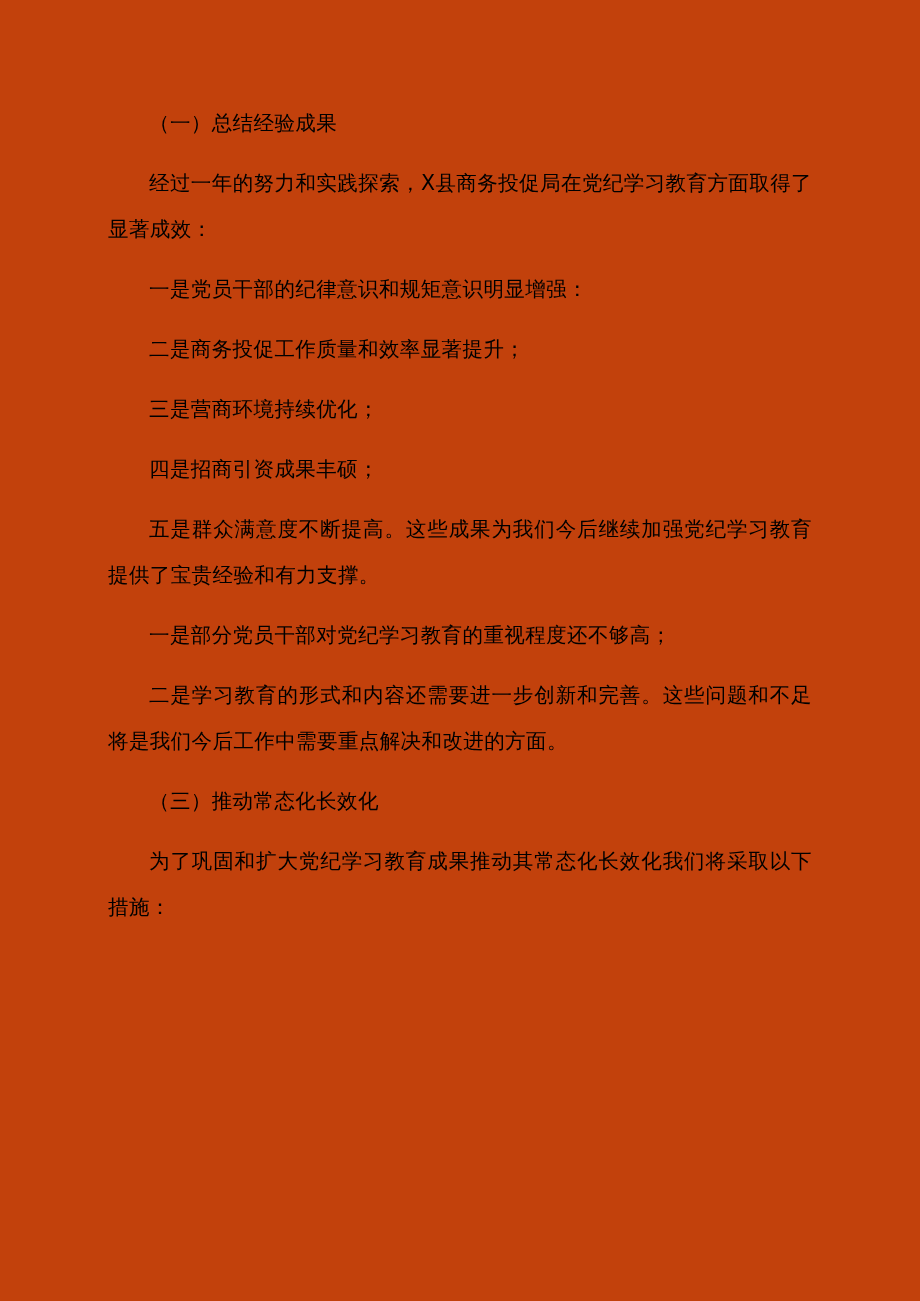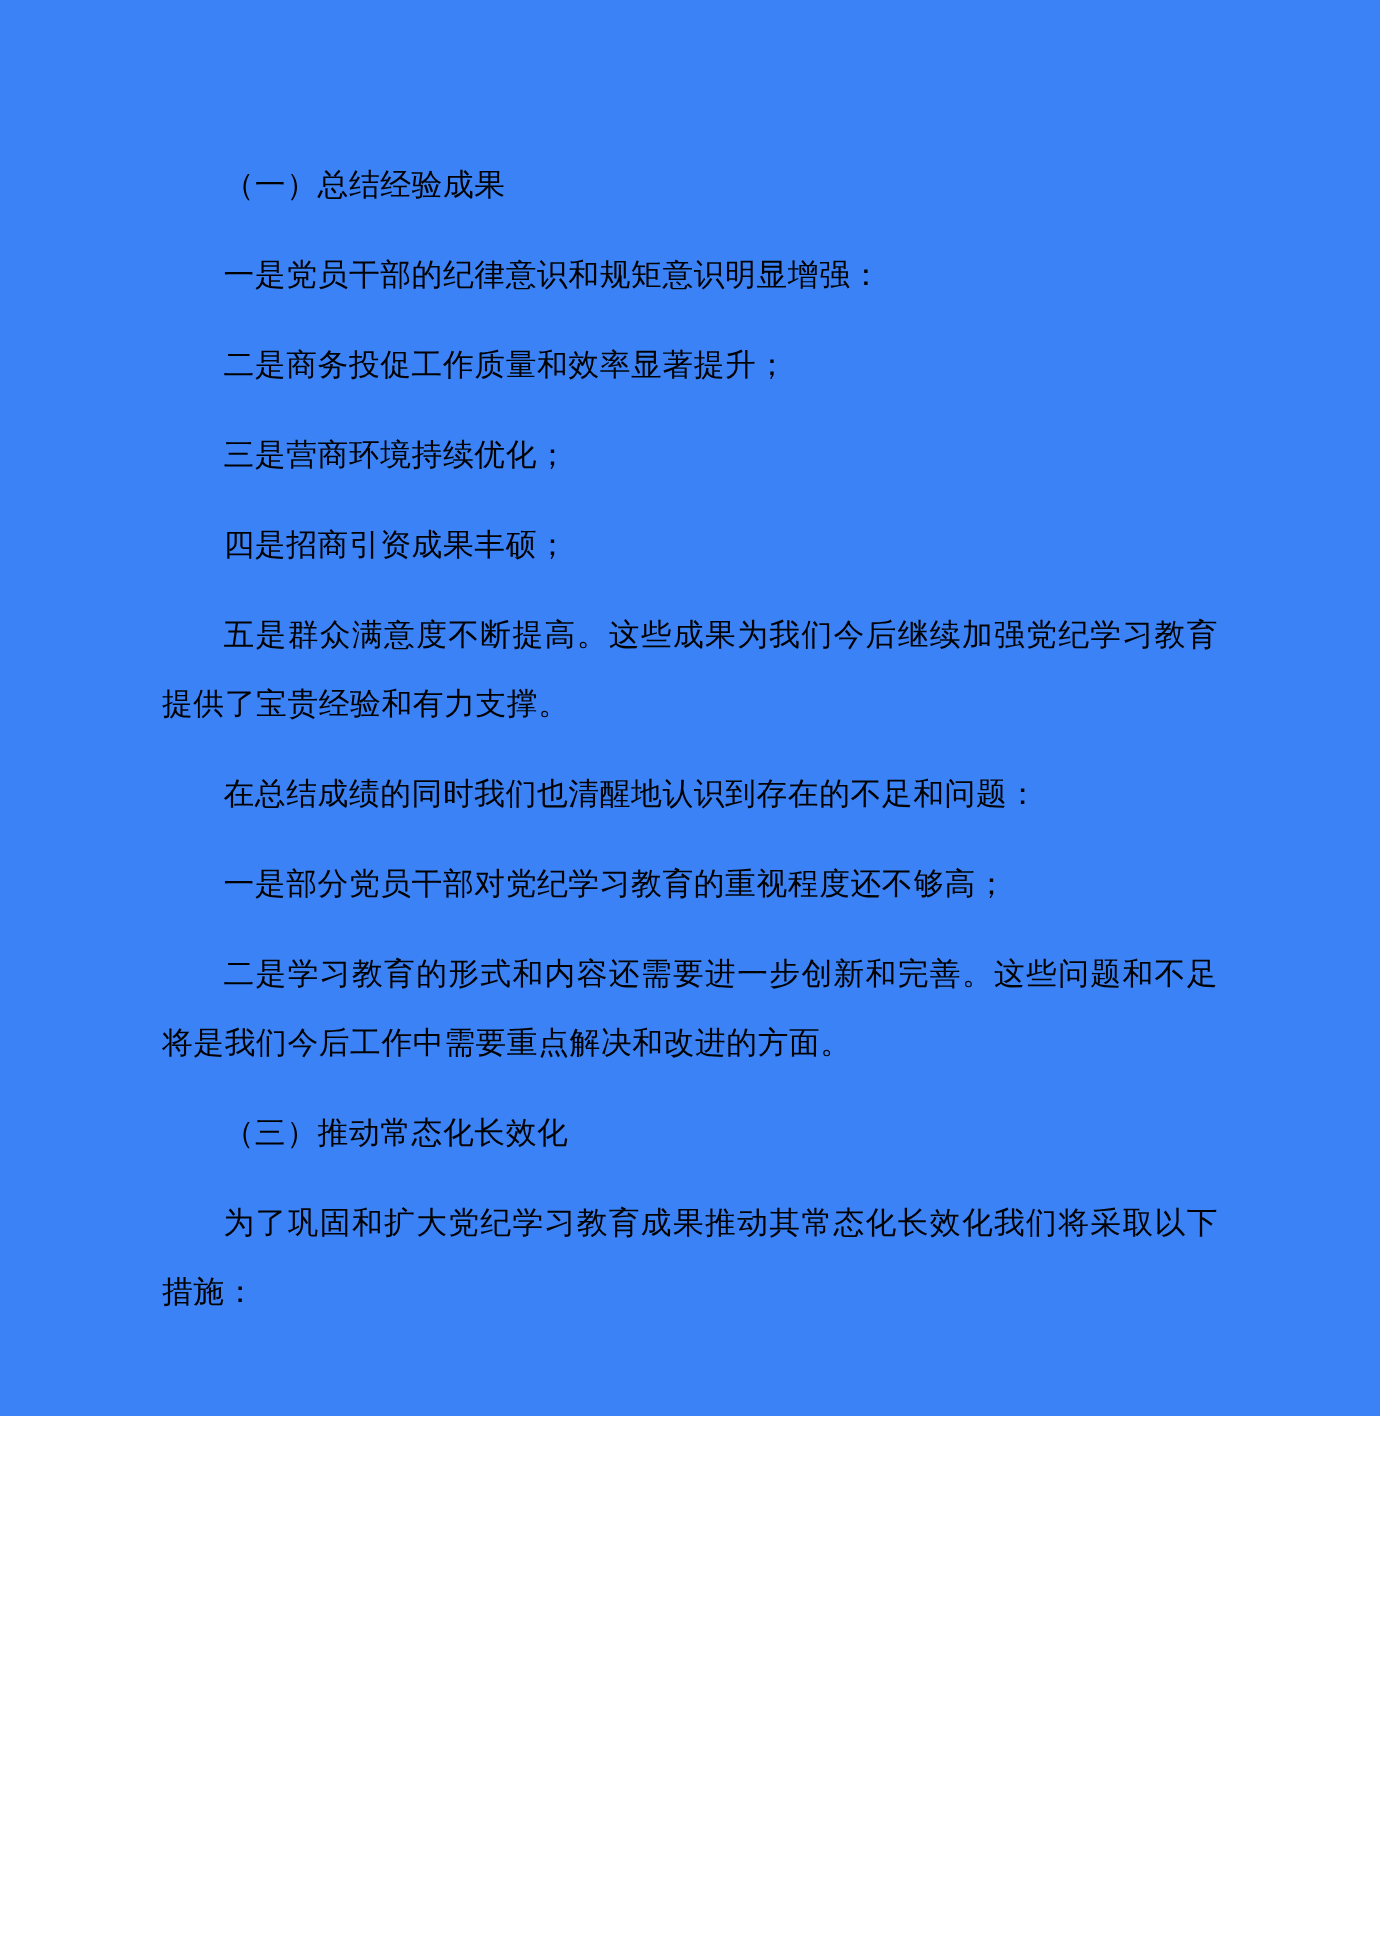--- a/index.html
+++ b/index.html
@@ -10,23 +10,23 @@
   body {
     width: 920px;
     height: 1301px;
     font-family: "DejaVu Sans", "Liberation Sans", sans-serif;
     color: #000000;
     overflow: hidden;
   }
   .page {
     box-sizing: border-box;
     width: 920px;
-    height: 944px;
+    height: 1301px;
     padding: 100px 108px 40px 108px;
-    background: #3b82f6;
+    background: #c2410c;
   }
   .doc-body {
     font-size: 20.5px;
     line-height: 46px;
     letter-spacing: 0.4px;
     text-align: justify;
     text-justify: inter-ideograph;
   }
   .para {
     margin: 0 0 0 0;
@@ -40,24 +40,24 @@
   .para + .para {
     margin-top: 14px;
   }
 </style>
 </head>
 <body>
 
 <div class="page">
   <div class="doc-body">
     <p class="para heading">（一）总结经验成果</p>
+    <p class="para">经过一年的努力和实践探索，X县商务投促局在党纪学习教育方面取得了显著成效：</p>
     <p class="para">一是党员干部的纪律意识和规矩意识明显增强：</p>
     <p class="para">二是商务投促工作质量和效率显著提升；</p>
     <p class="para">三是营商环境持续优化；</p>
     <p class="para">四是招商引资成果丰硕；</p>
     <p class="para">五是群众满意度不断提高。这些成果为我们今后继续加强党纪学习教育提供了宝贵经验和有力支撑。</p>
-    <p class="para">在总结成绩的同时我们也清醒地认识到存在的不足和问题：</p>
     <p class="para">一是部分党员干部对党纪学习教育的重视程度还不够高；</p>
     <p class="para">二是学习教育的形式和内容还需要进一步创新和完善。这些问题和不足将是我们今后工作中需要重点解决和改进的方面。</p>
     <p class="para heading">（三）推动常态化长效化</p>
     <p class="para">为了巩固和扩大党纪学习教育成果推动其常态化长效化我们将采取以下措施：</p>
   </div>
 </div>
 
 </body></html>

